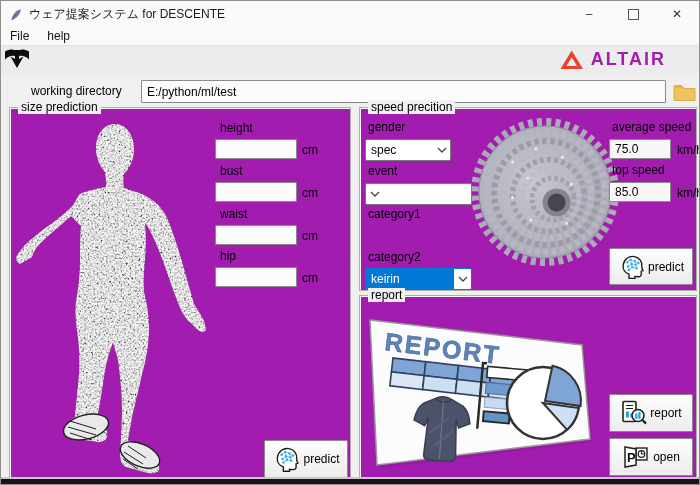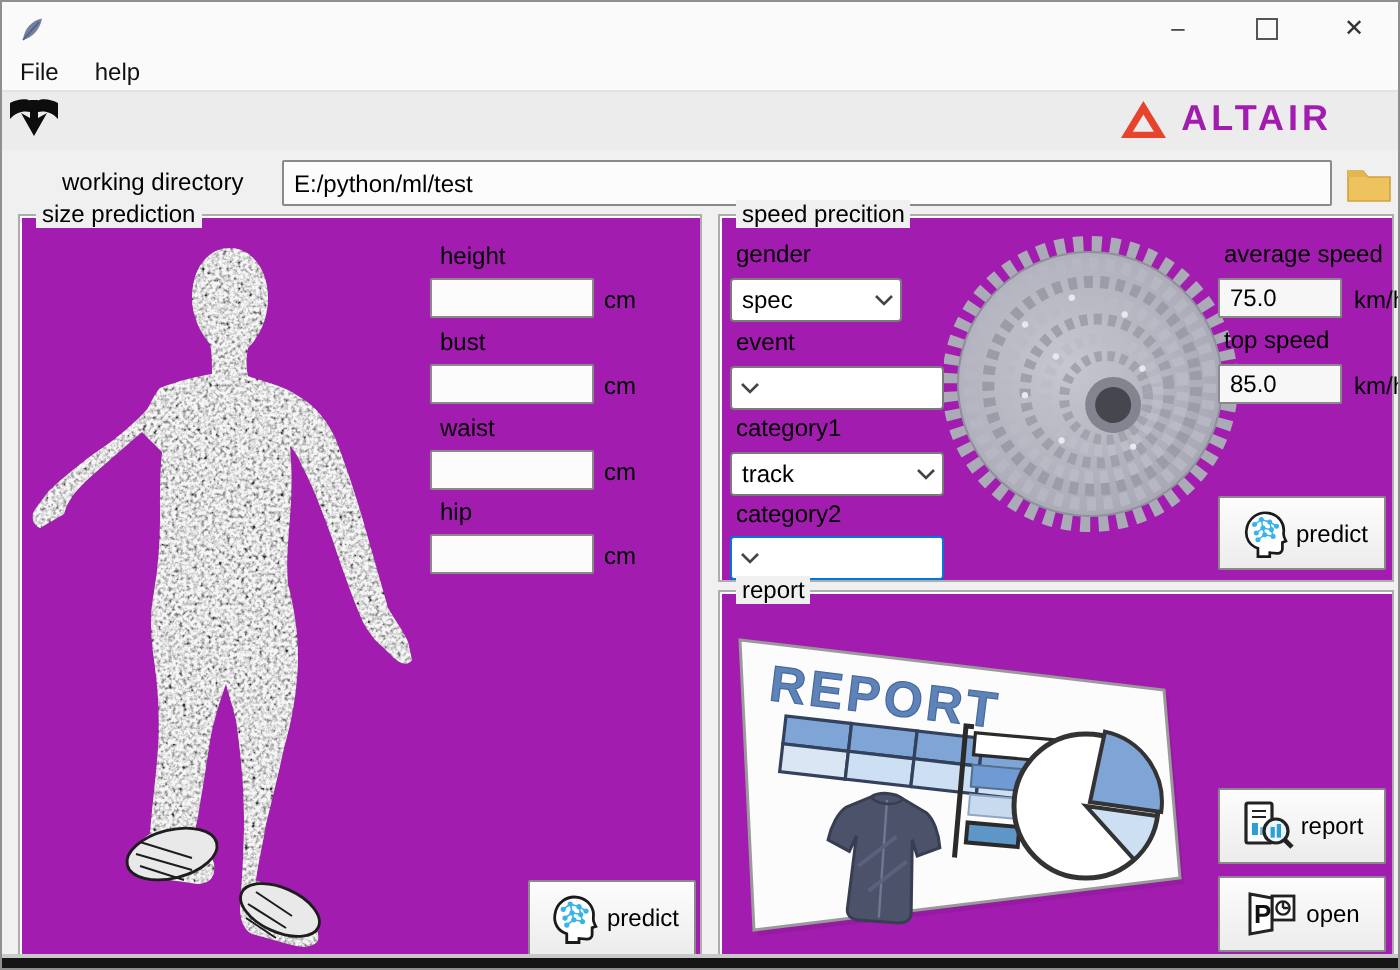--- a/index.html
+++ b/index.html
@@ -52,20 +52,21 @@
 </head>
 <body>
 
 <div class="window">
 
   <div class="titlebar">
     <svg class="app-icon" width="14" height="15" viewBox="0 0 14 15">
       <path d="M2.5,13 C3,7.5 7,3 12,2.2 C11,7.6 7.5,11.5 2.5,13 Z" fill="#74819c"></path>
       <line x1="2.5" y1="13" x2="10.5" y2="4" stroke="#50608a" stroke-width="0.9"></line>
     </svg>
+    <span class="title-text">ウェア提案システム for DESCENTE</span>
     <div class="win-controls">
       <div class="win-btn">
           <span>–</span>
         </div>
       <div class="win-btn">
           <span class="max-box"></span>
         </div>
       <div class="win-btn">
           <span>✕</span>
         </div>
@@ -208,31 +209,24 @@
     <span class="flabel" style="left:8px;top:56px;">event</span>
     <div class="combo" style="left:5px;top:75px;width:107px;">
       <span class="combo-arrow">
           <svg width="10" height="6" viewBox="0 0 10 6">
             <path d="M1,1 L5,5 L9,1" stroke="#444" fill="none" stroke-width="1.3"></path>
           </svg>
         </span>
     </div>
 
     <span class="flabel" style="left:8px;top:99px;">category1</span>
-    <div class="combo" style="left:5px;top:118px;width:107px;">
-      <span class="combo-text">track</span>
-      <span class="combo-arrow">
-          <svg width="10" height="6" viewBox="0 0 10 6">
-            <path d="M1,1 L5,5 L9,1" stroke="#444" fill="none" stroke-width="1.3"></path>
-          </svg>
-        </span>
-    </div>
 
     <span class="flabel" style="left:8px;top:142px;">category2</span>
     <div class="combo selected" style="left:5px;top:160px;width:107px;">
+      <span class="combo-text">keirin</span>
       <span class="combo-arrow">
           <svg width="10" height="6" viewBox="0 0 10 6">
             <path d="M1,1 L5,5 L9,1" stroke="#444" fill="none" stroke-width="1.3"></path>
           </svg>
         </span>
     </div>
 
     <svg style="position:absolute;left:112px;top:10px;" width="150" height="150" viewBox="0 0 150 150">
       <defs>
         <radialGradient id="hubshade" cx="0.42" cy="0.42" r="0.7">

